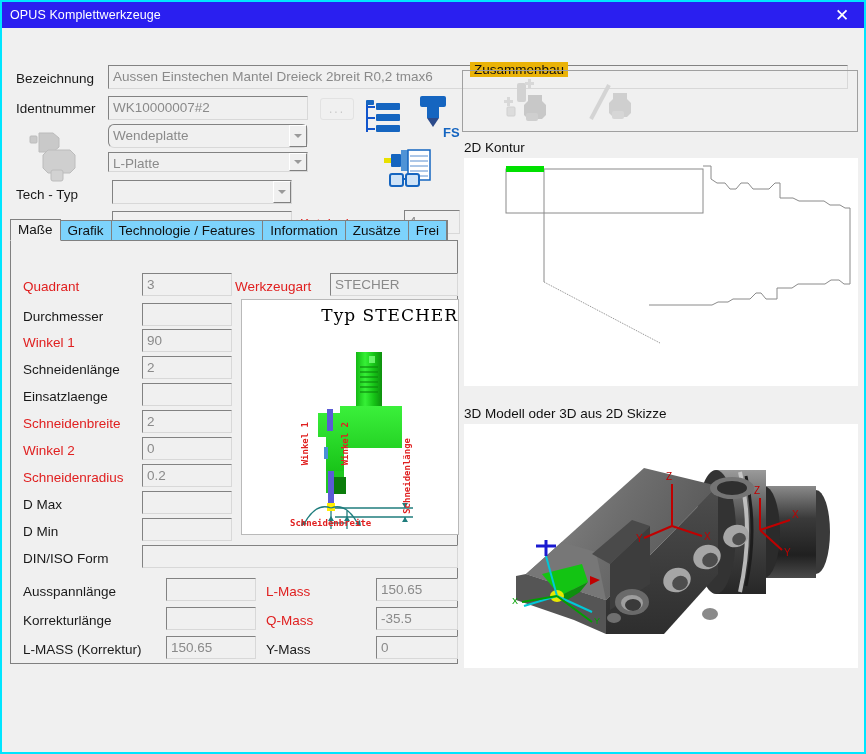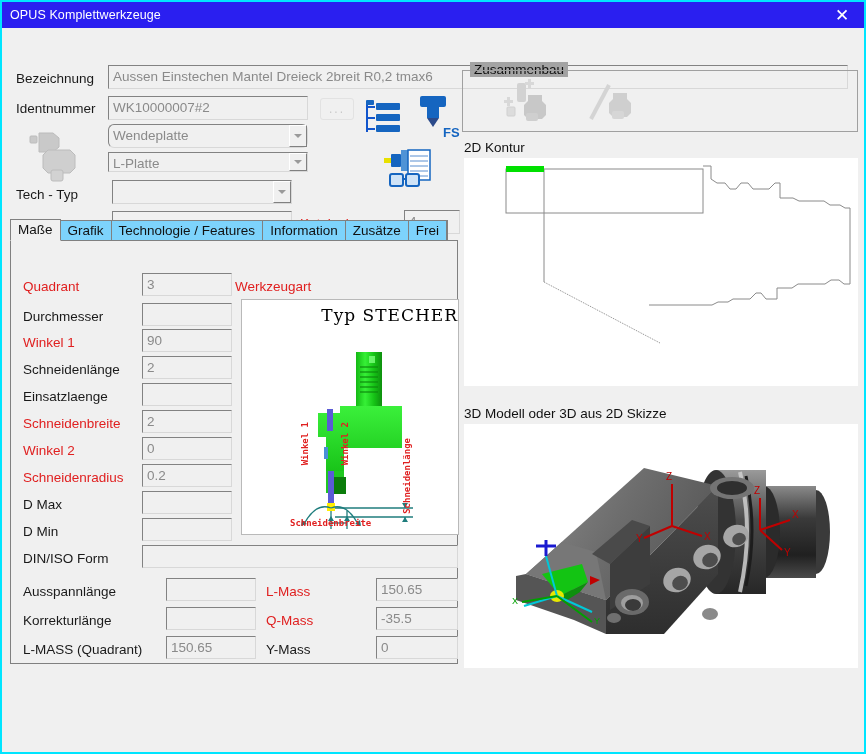--- a/index.html
+++ b/index.html
@@ -82,21 +82,21 @@
   #toolpic { position:absolute; left:230px; top:58px; width:218px; height:236px; background:#fff; border:1px solid #b9b9b9; }
   #toolpic .ptitle { text-align:right; font-family:"DejaVu Serif", serif; font-weight:normal; font-size:17px; letter-spacing:1px; margin-top:5px;}
   .vtxt { writing-mode:vertical-rl; transform:rotate(180deg); font-family:"DejaVu Sans Mono", monospace; font-weight:bold; font-size:9px; color:#e02020;}
   .htxt { font-family:"DejaVu Sans Mono", monospace; font-weight:bold; font-size:9px; color:#e02020;}
   
   #rightcol { position:absolute; left:460px; top:30px; width:400px; height:660px; }
   #zusammenbau {
     position:absolute; left:0; top:38px; width:396px; height:62px;
     border:1px solid #a0a0a0;
   }
-  #zb-legend { position:absolute; left:8px; top:30px; background:#a3a3a3; padding:0 4px; font-size:13.5px; color:#111; }
+  #zb-legend { position:absolute; left:8px; top:30px; background:#eab308; padding:0 4px; font-size:13.5px; color:#111; }
   .sec-label { position:absolute; font-size:13.5px; color:#111; }
   .canvas-box { position:absolute; background:#fff; }
   
   #bottombar { position:absolute; left:0; bottom:0; width:100%; height:64px; background:#f0f0f0; }
 </style>
 </head>
 <body>
 
 <div id="window">
 
@@ -207,20 +207,21 @@
       <div class="tab endrule"></div>
     </div>
   </div>
 
   <div id="tabpanel">
 
     <div class="lbl red" style="left:12px; top:38px;">Quadrant</div>
     <div class="fld" style="left:131px; top:32px; width:90px; height:23px;">3</div>
 
     <div class="lbl red" style="left:224px; top:38px;">Werkzeugart</div>
+    <div class="fld" style="left:319px; top:32px; width:128px; height:23px;">STECHER</div>
 
     <div class="lbl" style="left:12px; top:68px;">Durchmesser</div>
     <div class="fld" style="left:131px; top:62px; width:90px; height:23px;"></div>
 
     <div class="lbl red" style="left:12px; top:94px;">Winkel 1</div>
     <div class="fld" style="left:131px; top:88px; width:90px; height:23px;">90</div>
 
     <div class="lbl" style="left:12px; top:121px;">Schneidenlänge</div>
     <div class="fld" style="left:131px; top:115px; width:90px; height:23px;">2</div>
 
@@ -248,21 +249,21 @@
     <div class="lbl" style="left:12px; top:343px;">Ausspannlänge</div>
     <div class="fld" style="left:155px; top:337px; width:90px; height:23px;"></div>
     <div class="lbl red" style="left:255px; top:343px;">L-Mass</div>
     <div class="fld" style="left:365px; top:337px; width:82px; height:23px;">150.65</div>
 
     <div class="lbl" style="left:12px; top:372px;">Korrekturlänge</div>
     <div class="fld" style="left:155px; top:366px; width:90px; height:23px;"></div>
     <div class="lbl red" style="left:255px; top:372px;">Q-Mass</div>
     <div class="fld" style="left:365px; top:366px; width:82px; height:23px;">-35.5</div>
 
-    <div class="lbl" style="left:12px; top:401px;">L-MASS (Quadrant)</div>
+    <div class="lbl" style="left:12px; top:401px;">L-MASS (Korrektur)</div>
     <div class="fld" style="left:155px; top:395px; width:90px; height:23px;">150.65</div>
     <div class="lbl" style="left:255px; top:401px;">Y-Mass</div>
     <div class="fld" style="left:365px; top:395px; width:82px; height:23px;">0</div>
 
     <div id="toolpic">
       <div class="ptitle">Typ  STECHER</div>
       <svg width="216" height="205" viewBox="0 0 216 205" style="display:block;">
         <rect x="10" y="0" width="196" height="180" fill="#ffffff"></rect>
 
         <defs>

